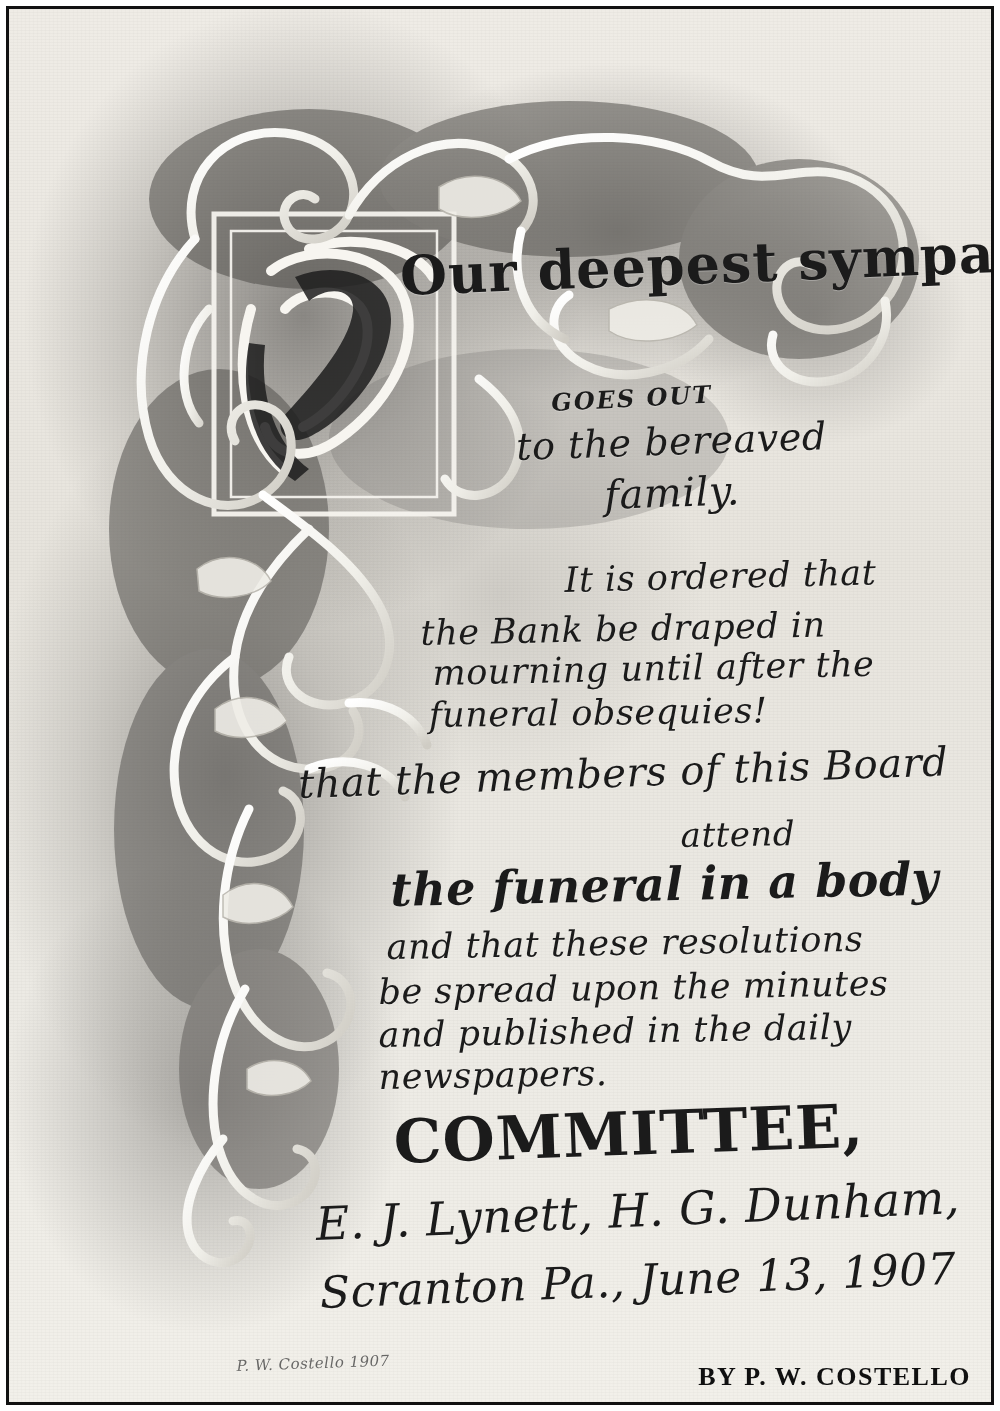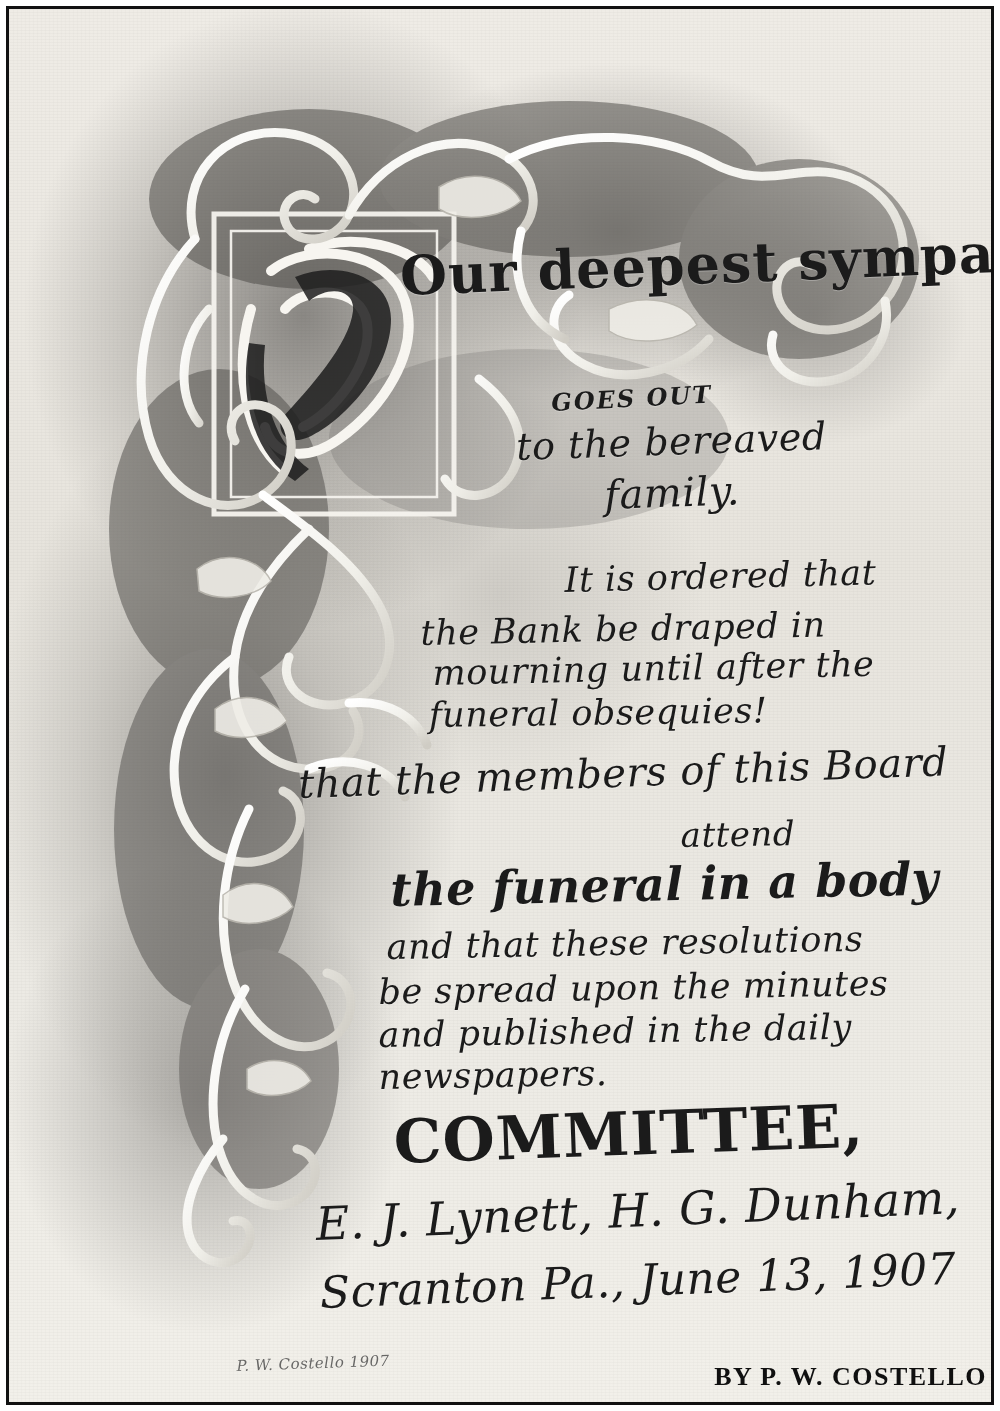--- a/index.html
+++ b/index.html
@@ -171,21 +171,21 @@
     top: 1348px;
     font-size: 15px;
     color: #3a3a3a;
     font-style: italic;
     opacity: 0.75;
     transform: rotate(-2deg);
     transform-origin: left bottom;
   }
   #credit {
     position: absolute;
-    right: 4px;
+    right: 20px;
     bottom: 10px;
     font-family: "Liberation Serif", serif;
     font-weight: 700;
     font-size: 26px;
     letter-spacing: 1.5px;
     color: #101010;
     white-space: nowrap;
   }
 </style>
 </head>

